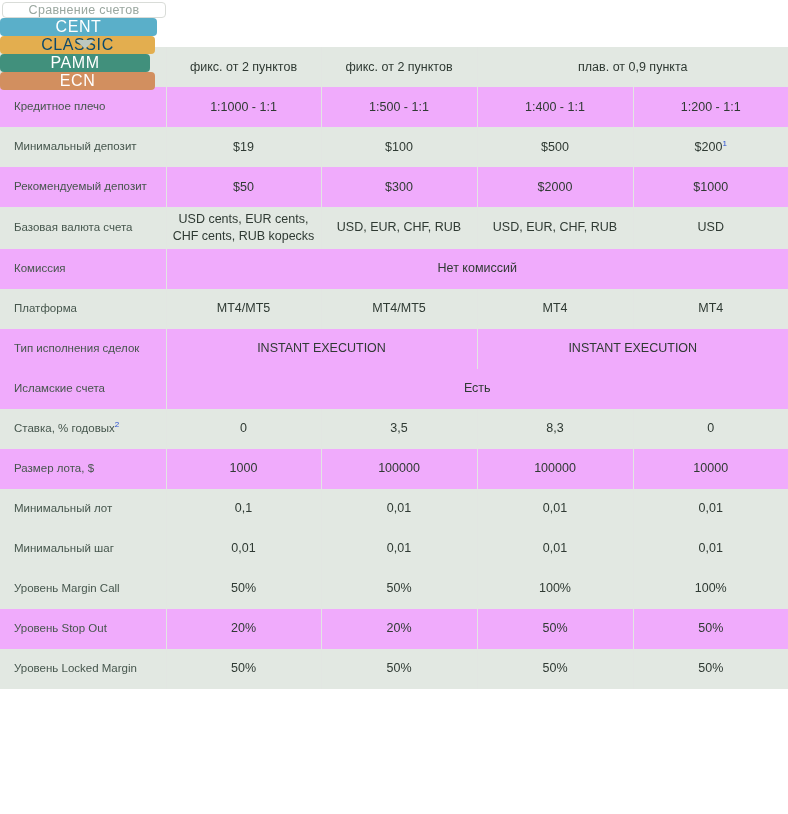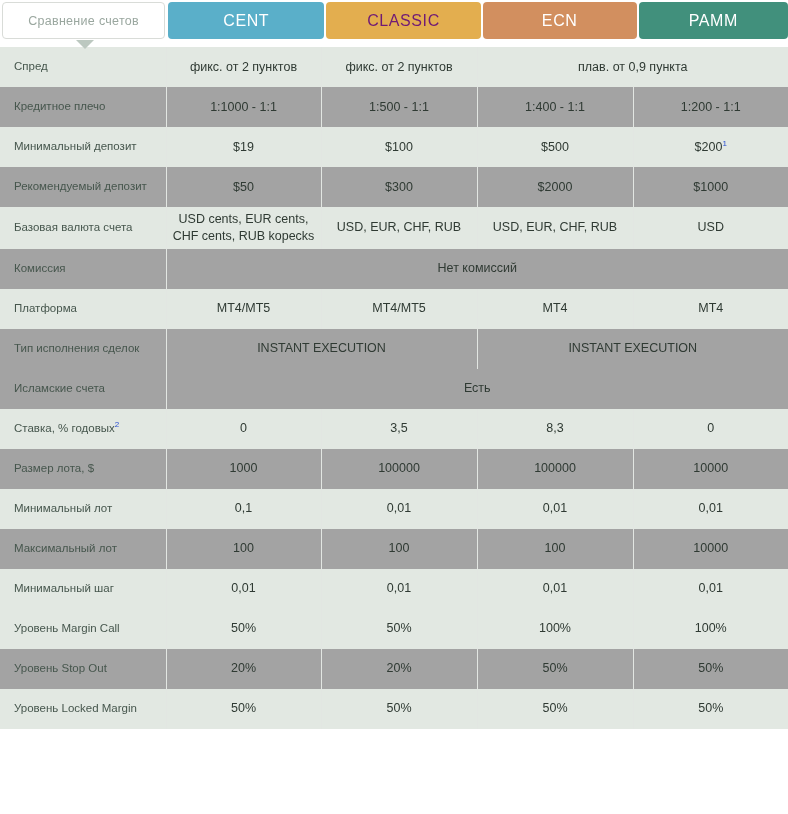--- a/index.html
+++ b/index.html
@@ -25,20 +25,21 @@
 
   
   .tab-bar {
     display: flex;
     align-items: stretch;
     height: 37px;
     margin: 2px 0 0 0;
     padding: 0;
     position: relative;
     z-index: 3;
+    flex-direction: column;
   }
   .tab {
     display: flex;
     align-items: center;
     justify-content: center;
     font-size: 16px;
     letter-spacing: 0.6px;
     border-radius: 4px;
     margin-right: 2px;
     box-sizing: border-box;
@@ -49,21 +50,21 @@
     width: 164px;
     background: #ffffff;
     border: 1px solid #d9dcd8;
     color: #9aa79f;
     font-size: 12.5px;
     letter-spacing: 0.3px;
     margin-left: 2px;
     margin-right: 3px;
   }
   .tab-cent    { width: 157px; background: #5aafc9; color: #ffffff; }
-  .tab-classic { width: 155px; background: #e3ae4f; color: #701a75; }
+  .tab-classic { width: 155px; background: #e3ae4f; color: #0c4a6e; }
   .tab-ecn     { width: 155px; background: #d28f5f; color: #ffffff; }
   .tab-pamm    { width: 150px; background: #41907c; color: #ffffff; margin-right: 0; }
 
   .tab-pointer {
     position: absolute;
     left: 76px;
     top: 38px;
     width: 0;
     height: 0;
     border-left: 9px solid transparent;
@@ -103,21 +104,21 @@
     border-right: 1px solid #e2e6e2;
   }
   td.val {
     text-align: center;
     font-size: 12.5px;
     color: #2f3a33;
   }
   td.val.sep-left { border-left: 1px solid #e2e6e2; }
 
   tr.shade td { background: #e2e8e2; }
-  tr.plain td { background: #a3a3a3; }
+  tr.plain td { background: #f0abfc; }
 
   .sup {
     color: #2b4fd0;
     font-size: 8px;
     vertical-align: super;
     line-height: 0;
   }
 
   .wrap2 { font-size: 11px; }
 </style>
@@ -129,25 +130,25 @@
   <div class="tab-bar">
     <div class="tab tab-first">
       <span>Сравнение счетов</span>
     </div>
     <div class="tab tab-cent">
       <span>CENT</span>
     </div>
     <div class="tab tab-classic">
       <span>CLASSIC</span>
     </div>
+    <div class="tab tab-pamm">
+      <span>PAMM</span>
+    </div>
     <div class="tab tab-ecn">
       <span>ECN</span>
-    </div>
-    <div class="tab tab-pamm">
-      <span>PAMM</span>
     </div>
   </div>
 
   <div class="tab-pointer"></div>
 
   <table class="cmp-table">
     <colgroup>
       <col class="c-label">
         <col class="c-cent">
         <col class="c-cls">
@@ -223,27 +224,20 @@
           <td class="val sep-left"><span>100000</span></td>
           <td class="val sep-left"><span>10000</span></td>
         </tr>
         <tr class="shade">
           <td class="label"><span>Минимальный лот</span></td>
           <td class="val"><span>0,1</span></td>
           <td class="val sep-left"><span>0,01</span></td>
           <td class="val sep-left"><span>0,01</span></td>
           <td class="val sep-left"><span>0,01</span></td>
         </tr>
-        <tr class="plain">
-          <td class="label"><span>Максимальный лот</span></td>
-          <td class="val"><span>100</span></td>
-          <td class="val sep-left"><span>100</span></td>
-          <td class="val sep-left"><span>100</span></td>
-          <td class="val sep-left"><span>10000</span></td>
-        </tr>
         <tr class="shade">
           <td class="label"><span>Минимальный шаг</span></td>
           <td class="val"><span>0,01</span></td>
           <td class="val sep-left"><span>0,01</span></td>
           <td class="val sep-left"><span>0,01</span></td>
           <td class="val sep-left"><span>0,01</span></td>
         </tr>
         <tr class="shade">
           <td class="label"><span>Уровень Margin Call</span></td>
           <td class="val"><span>50%</span></td>

